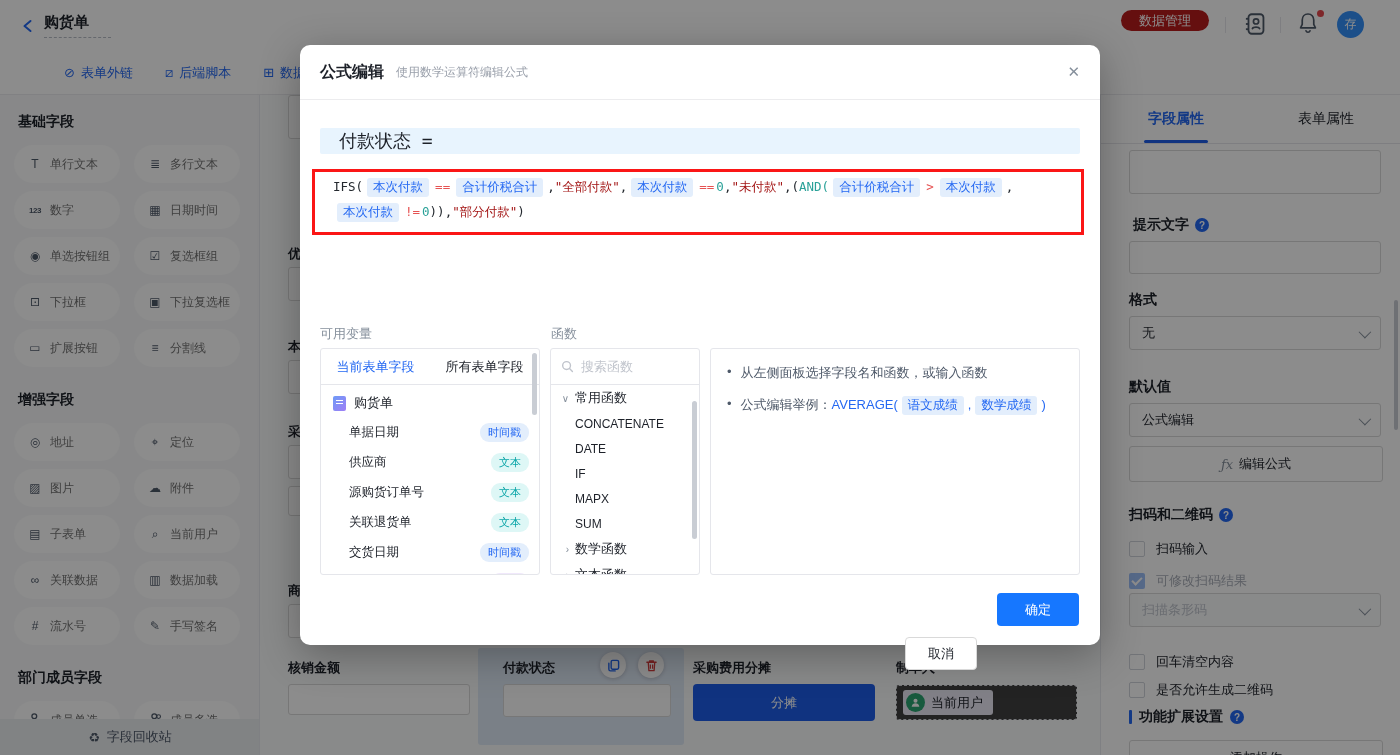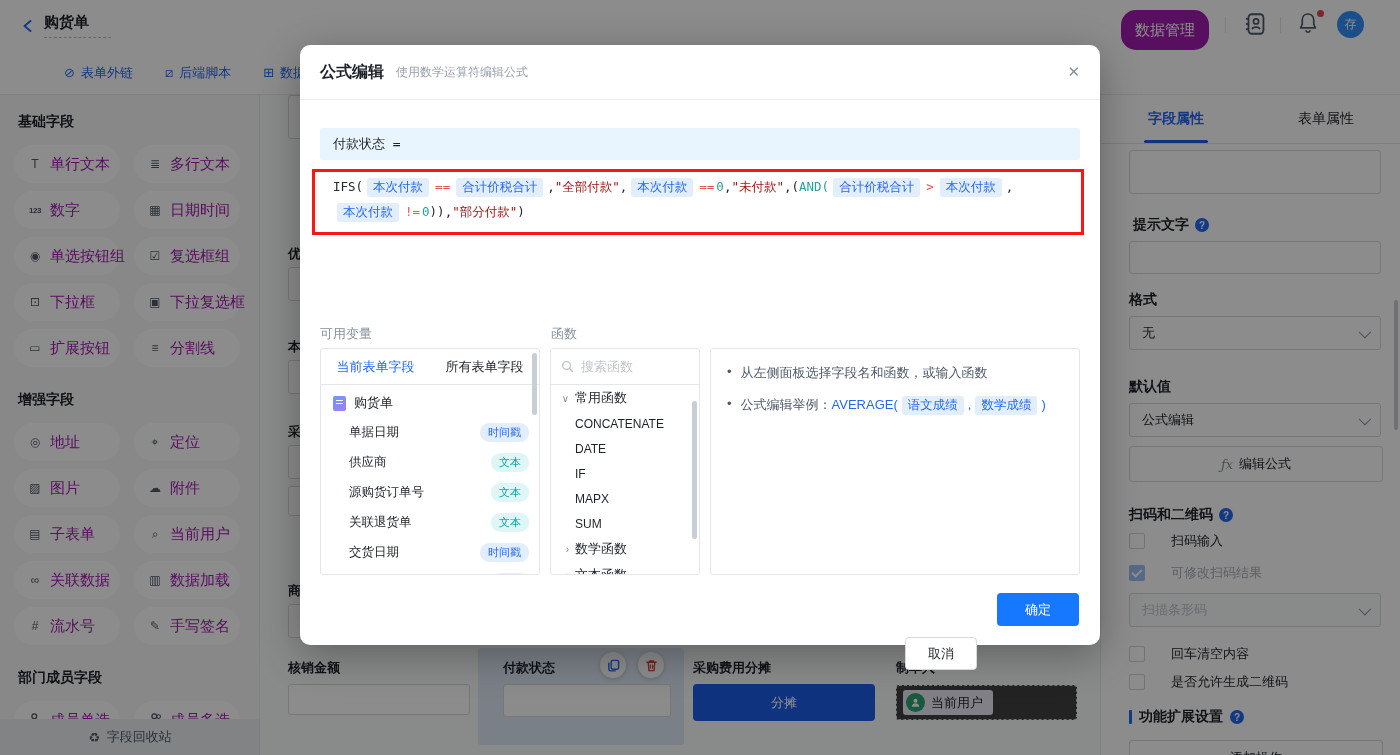--- a/index.html
+++ b/index.html
@@ -6,42 +6,42 @@
   body{width:1400px;height:755px;position:relative;overflow:hidden;-webkit-font-smoothing:antialiased;}
   .abs{position:absolute;}
   .ibox{background:#fff;border:1px solid #d9d9d9;border-radius:3px;box-sizing:border-box;}
   
   .topbar{left:0;top:0;width:1400px;height:50px;background:#fff;}
   .back-wrap{left:20px;top:13px;display:flex;align-items:center;gap:8px;}
   .back-title{font-size:15px;font-weight:700;color:#1d2129;border-bottom:1px dashed #b9bec7;padding:0 22px 5px 0;}
   .top-tabs{left:540px;top:0;height:50px;display:flex;gap:58px;align-items:center;}
   .top-tab{font-size:15px;color:#1d2129;cursor:pointer;}
   .top-tab.active{color:#2468f2;}
-  .pill-green{left:1121px;top:10px;width:88px;height:40px;background:#a21caf;color:#fff;border:none;border-radius:15px;font-size:15px;}
+  .pill-green{left:1121px;top:10px;width:88px;height:21px;background:#b91c1c;color:#fff;border:none;border-radius:15px;font-size:13px;}
   .vdiv{width:1px;height:16px;background:#e5e6eb;top:17px;}
   .icon-btn{top:11px;width:26px;height:26px;color:#4e5969;}
   .bell-dot{position:absolute;right:-1px;top:-1px;width:7px;height:7px;background:#e5484d;border-radius:50%;}
   .avatar{left:1337px;top:11px;width:27px;height:27px;border-radius:50%;background:#3491fa;color:#fff;font-size:12px;display:flex;align-items:center;justify-content:center;}
   
   .toolbar{left:0;top:50px;width:1400px;height:45px;background:#fff;border-bottom:1px solid #ececee;box-sizing:border-box;}
   .tool-links{left:64px;top:0;height:45px;display:flex;gap:32px;align-items:center;}
   .tool-link{display:flex;align-items:center;gap:6px;color:#2468f2;font-size:13px;cursor:pointer;white-space:nowrap;}
   .tool-link .tl-ic{font-size:13px;}
   .btn-preview{left:1177px;top:59px;width:68px;height:31px;border:1px solid #2468f2;color:#2468f2;background:#fff;border-radius:16px;font-size:13px;}
   .btn-save{left:1259px;top:59px;width:66px;height:31px;border:none;color:#fff;background:#1e5eea;border-radius:16px;font-size:13px;}
   .share-circle{left:1337px;top:58px;width:33px;height:33px;border:1px solid #e0e2e8;border-radius:50%;background:#fff;display:flex;align-items:center;justify-content:center;}
   
   .sidebar{left:0;top:95px;width:260px;height:660px;background:#f7f8fa;border-right:1px solid #e8eaee;box-sizing:border-box;padding:18px 14px 0 14px;overflow:hidden;}
   .sb-title{font-size:14px;font-weight:700;color:#1d2129;margin:0 0 14px 4px;}
   .sb-title.mt{margin-top:24px;}
   .pill-grid{display:grid;grid-template-columns:106px 106px;gap:8px 14px;}
   .fpill{height:38px;background:#fff;border-radius:19px;display:flex;align-items:center;gap:7px;padding-left:13px;box-sizing:border-box;cursor:grab;}
   .fpill .fic{width:16px;text-align:center;font-size:12px;color:#4e5969;flex:none;}
   .fpill .fic.small{font-size:8px;font-weight:700;letter-spacing:-0.5px;}
-  .fpill .flb{font-size:15px;color:#a21caf;white-space:nowrap;}
+  .fpill .flb{font-size:12px;color:#737373;white-space:nowrap;}
   .recycle-bar{left:0;top:624px;width:260px;height:36px;background:#eceef1;display:flex;align-items:center;justify-content:center;gap:7px;font-size:13px;color:#4e5969;cursor:pointer;}
   
   .canvas{left:260px;top:95px;width:840px;height:660px;background:#fafbfc;overflow:hidden;}
   .cv-label{font-size:13px;font-weight:700;color:#1d2129;white-space:nowrap;}
   .sel-block{left:218px;top:553px;width:206px;height:97px;background:#dfe9f6;border-radius:3px;}
   .mini-circle{width:26px;height:26px;border-radius:50%;background:#fff;box-shadow:0 1px 4px rgba(0,0,0,.18);display:flex;align-items:center;justify-content:center;cursor:pointer;}
   .btn-share-cost{left:433px;top:589px;width:182px;height:37px;background:#1e5eea;color:#fff;border:none;border-radius:4px;font-size:13px;}
   .dashed-box{left:636px;top:590px;width:181px;height:35px;border:1px dashed #d5d7dc;border-radius:3px;background:#404040;box-sizing:border-box;display:flex;align-items:center;padding-left:6px;}
   .user-chip{display:flex;align-items:center;gap:6px;background:#ece9f6;border-radius:3px;padding:3px 10px 3px 3px;}
   .user-chip .uc-av{width:19px;height:19px;border-radius:50%;background:#2ba471;display:flex;align-items:center;justify-content:center;}
@@ -51,39 +51,39 @@
   .rb-tabs{left:0;top:0;width:300px;height:49px;border-bottom:1px solid #e5e6eb;box-sizing:border-box;display:flex;}
   .rb-tab{flex:1;display:flex;align-items:center;justify-content:center;font-size:14px;color:#1d2129;cursor:pointer;position:relative;}
   .rb-tab.active{color:#2468f2;font-weight:600;}
   .rb-tab.active::after{content:"";position:absolute;bottom:0;left:50%;transform:translateX(-50%);width:64px;height:3px;background:#1e5eea;border-radius:2px;}
   .rb-label{font-size:14px;font-weight:600;color:#1d2129;display:flex;align-items:center;gap:6px;}
   .qmark{width:14px;height:14px;border-radius:50%;background:#2468f2;color:#fff;font-size:10px;display:inline-flex;align-items:center;justify-content:center;}
   .qmark::after{content:"?";}
   .rb-select{display:flex;align-items:center;justify-content:space-between;padding:0 12px;font-size:13px;color:#1d2129;cursor:pointer;}
   .rb-select .car{width:8px;height:8px;border-right:1.5px solid #86909c;border-bottom:1.5px solid #86909c;transform:rotate(45deg) translateY(-2px);}
   .rb-select.disabled{color:#bfc4cc;background:#fafbfc;}
-  .cb-row{display:flex;align-items:center;gap:26px;font-size:13px;color:#1d2129;}
+  .cb-row{display:flex;align-items:center;gap:11px;font-size:13px;color:#1d2129;margin-top:8px;}
   .cb{width:16px;height:16px;border:1px solid #cfd3da;border-radius:2px;background:#fff;box-sizing:border-box;position:relative;flex:none;cursor:pointer;}
   .cb.checked{background:#9dbff7;border:none;}
   .cb.checked::after{content:"";position:absolute;left:5px;top:2px;width:4px;height:8px;border-right:2px solid #fff;border-bottom:2px solid #fff;transform:rotate(45deg);}
   .cb-row.disabled{color:#a9aeb8;}
   .sec-head{display:flex;align-items:center;gap:7px;font-size:14px;font-weight:700;color:#1d2129;}
   .sec-bar{width:3px;height:14px;background:#2468f2;border-radius:1px;}
   .fx-btn{display:flex;align-items:center;justify-content:center;gap:6px;font-size:13px;color:#1d2129;background:#fff;border:1px solid #d9d9d9;border-radius:3px;cursor:pointer;}
   .fx-g{color:#86909c;font-style:italic;font-family:"DejaVu Serif",serif;}
   .scroll-thumb{background:#c9cdd4;border-radius:3px;}
   
   .overlay{left:0;top:0;width:1400px;height:755px;background:rgba(0,0,0,0.45);z-index:50;}
   .modal{left:300px;top:45px;width:800px;height:600px;background:#fff;border-radius:10px;box-shadow:0 10px 40px rgba(0,0,0,.3);z-index:60;}
   .m-header{left:0;top:0;width:800px;height:55px;border-bottom:1px solid #ececee;box-sizing:border-box;display:flex;align-items:center;padding:0 20px;gap:12px;}
   .m-title{font-size:16px;font-weight:700;color:#1d2129;}
   .m-sub{font-size:12px;color:#9aa0ab;}
   .m-close{margin-left:auto;color:#86909c;font-size:15px;cursor:pointer;}
   .m-close::after{content:"✕";}
-  .assign-bar{left:20px;top:83px;width:760px;height:32px;background:#e8f4fe;border-radius:2px;display:flex;align-items:center;padding-left:13px;box-sizing:border-box;font-family:"DejaVu Sans Mono",monospace;font-size:13px;color:#1d2129;}
+  .assign-bar{left:20px;top:83px;width:760px;height:26px;background:#e8f4fe;border-radius:2px;display:flex;align-items:center;padding-left:19px;box-sizing:border-box;font-family:"DejaVu Sans Mono",monospace;font-size:18px;color:#1d2129;}
   .code-area{left:20px;top:119px;width:760px;height:150px;padding:10px 13px;box-sizing:border-box;font-family:"DejaVu Sans Mono",monospace;font-size:12.5px;line-height:25px;color:#24292f;}
   .tk-chip{display:inline-block;background:#e3eefc;color:#2468f2;border-radius:3px;padding:0 6px;margin:0 4px;line-height:19px;font-family:"Liberation Sans",sans-serif;font-size:12.5px;}
   .tk-op{color:#e65353;margin:0 2px;}
   .tk-str{color:#a31515;}
   .tk-num{color:#2aa198;}
   .tk-fn2{color:#2aa198;}
   .tk-fn,.tk-plain{color:#24292f;}
   .panel-lab{font-size:13px;color:#86909c;}
   .panel{border:1px solid #e5e6eb;border-radius:3px;box-sizing:border-box;background:#fff;overflow:hidden;text-align:right;}
   .vp-tabs{height:36px;border-bottom:1px solid #e5e6eb;display:flex;box-sizing:border-box;}

